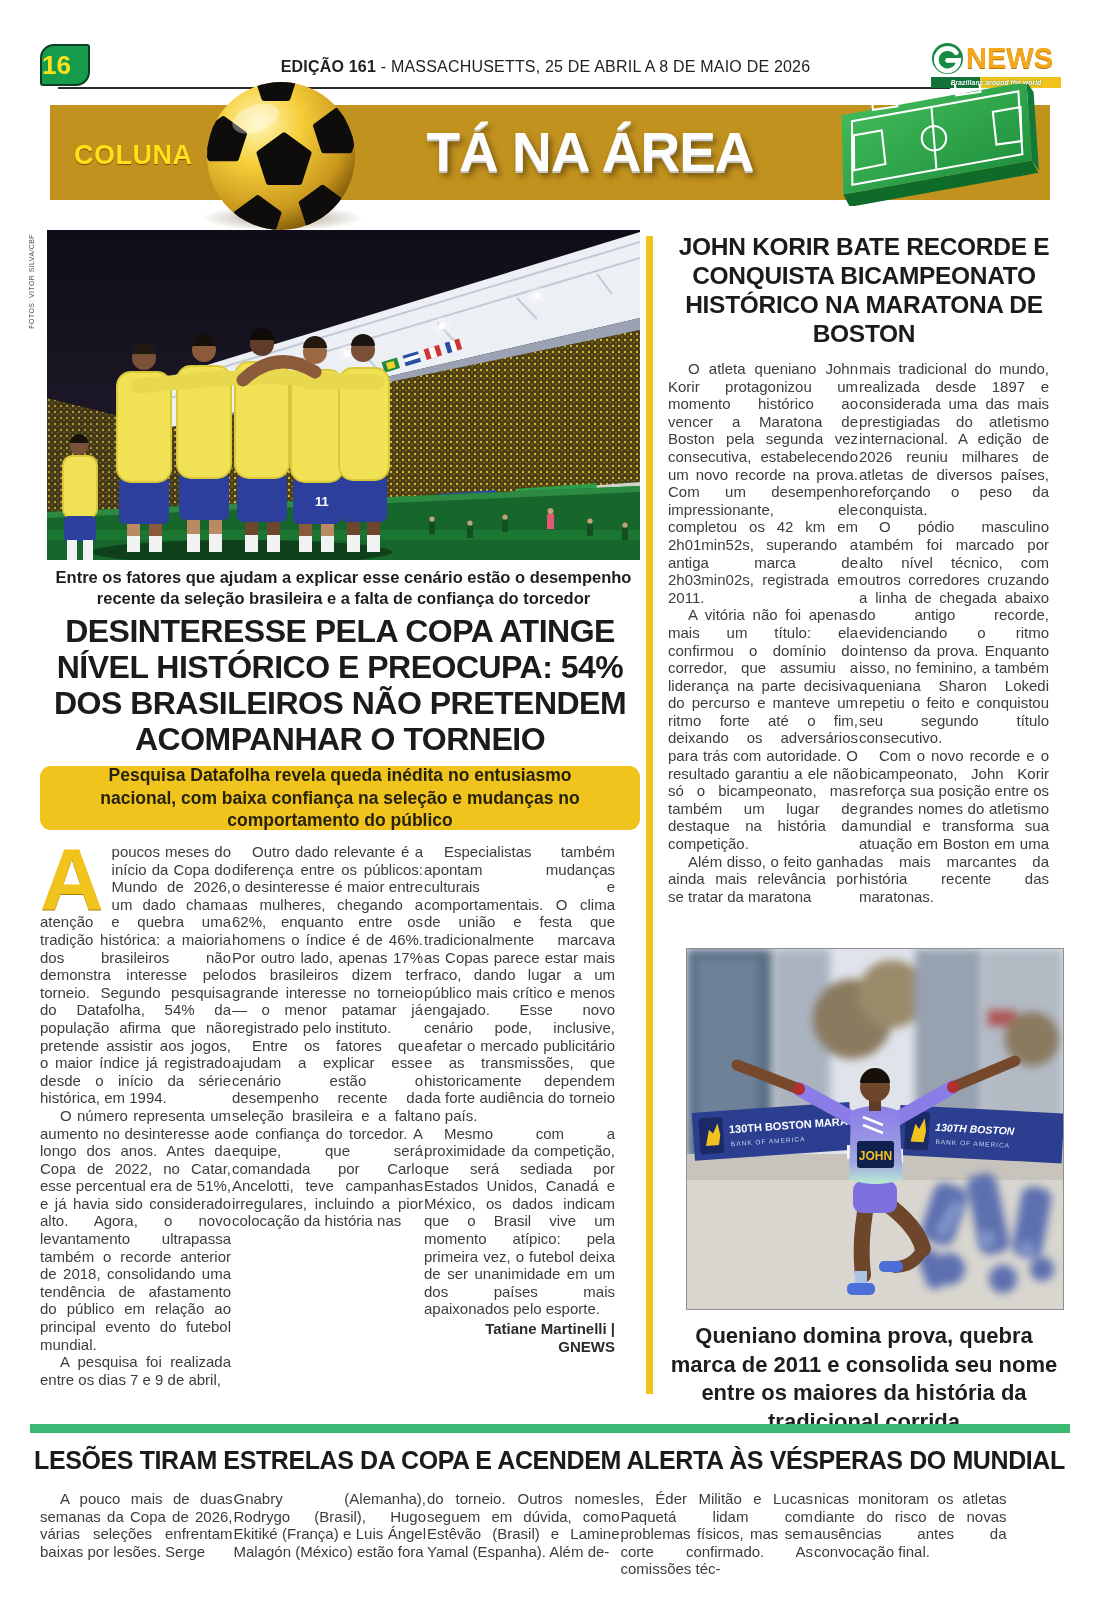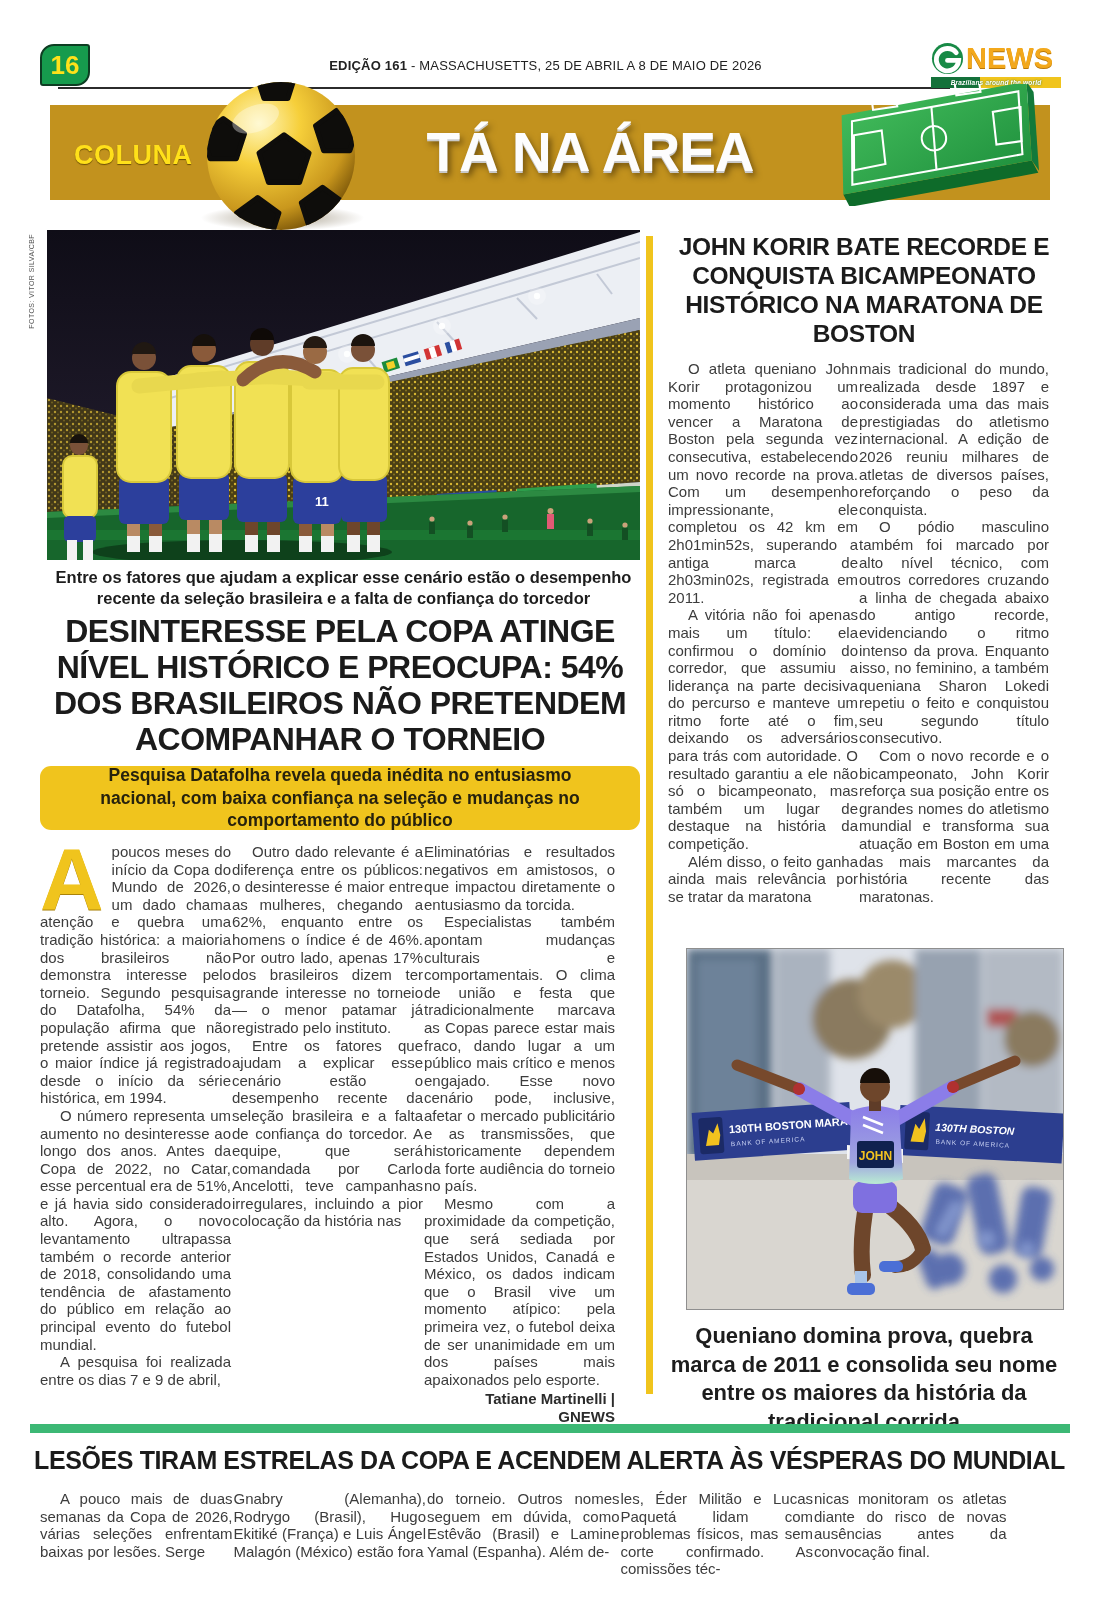--- a/index.html
+++ b/index.html
@@ -3,22 +3,22 @@
 <meta charset="utf-8">
 <style>
   html,body{margin:0;padding:0;}
   body{width:1099px;height:1600px;position:relative;background:#ffffff;overflow:hidden;
        font-family:"Liberation Sans","DejaVu Sans",sans-serif;-webkit-font-smoothing:antialiased;}
   .abs{position:absolute;}
 
   
   .page-badge{left:40px;top:44px;width:46px;height:38px;background:#169b4d;border:2px solid #0d3d22;
     border-radius:14px 3px 14px 3px;color:#ffe11a;font-weight:900;font-size:26px;display:flex;
-    align-items:center;justify-content:center;}
-  .edition{left:0;right:8px;top:58px;text-align:center;font-size:13px;color:#222;letter-spacing:.2px;}
+    align-items:center;}
+  .edition{left:0;right:8px;top:58px;text-align:center;font-size:16px;color:#222;letter-spacing:.2px;}
   .edition b{font-weight:900;}
   .header-line{left:58px;top:87px;width:892px;height:2px;background:#2b2b2b;}
   .logo{right:38px;top:42px;width:130px;}
   .logo-row{display:flex;align-items:center;gap:2px;}
   .logo-news{font-size:29px;font-weight:900;color:#f3a81b;letter-spacing:0px;line-height:1;
     text-shadow:0 1px 0 #b97708;}
   .logo-tag{margin-top:2px;height:11px;background:linear-gradient(90deg,#14713a 0 38%,#f0c41d 38% 100%);
     display:flex;align-items:center;justify-content:center;font-size:6.5px;font-style:italic;
     color:#ffffff;font-weight:700;letter-spacing:.2px;text-shadow:0 0 2px #14713a;}
 
@@ -316,21 +316,20 @@
   <div class="body-col">
     <p><span class="dropcap">A</span><span>poucos meses do início da Copa do Mundo de 2026, um dado chama atenção e quebra uma tradição histórica: a maioria dos brasileiros não demonstra interesse pelo torneio. Segundo pesquisa do Datafolha, 54% da população afirma que não pretende assistir aos jogos, o maior índice já registrado desde o início da série histórica, em 1994.</span></p>
     <p class="ind">O número representa um aumento no desinteresse ao longo dos anos. Antes da Copa de 2022, no Catar, esse percentual era de 51%, e já havia sido considerado alto. Agora, o novo levantamento ultrapassa também o recorde anterior de 2018, consolidando uma tendência de afastamento do público em relação ao principal evento do futebol mundial.</p>
     <p class="ind">A pesquisa foi realizada entre os dias 7 e 9 de abril,</p>
   </div>
   <div class="body-col">
     <p class="ind">Outro dado relevante é a diferença entre os públicos: o desinteresse é maior entre as mulheres, chegando a 62%, enquanto entre os homens o índice é de 46%. Por outro lado, apenas 17% dos brasileiros dizem ter grande interesse no torneio — o menor patamar já registrado pelo instituto.</p>
     <p class="ind">Entre os fatores que ajudam a explicar esse cenário estão o desempenho recente da seleção brasileira e a falta de confiança do torcedor. A equipe, que será comandada por Carlo Ancelotti, teve campanhas irregulares, incluindo a pior colocação da história nas</p>
   </div>
   <div class="body-col">
-    <p>Eliminatórias e resultados negativos em amistosos, o que impactou diretamente o entusiasmo da torcida.</p>
     <p class="ind">Especialistas também apontam mudanças culturais e comportamentais. O clima de união e festa que tradicionalmente marcava as Copas parece estar mais fraco, dando lugar a um público mais crítico e menos engajado. Esse novo cenário pode, inclusive, afetar o mercado publicitário e as transmissões, que historicamente dependem da forte audiência do torneio no país.</p>
     <p class="ind">Mesmo com a proximidade da competição, que será sediada por Estados Unidos, Canadá e México, os dados indicam que o Brasil vive um momento atípico: pela primeira vez, o futebol deixa de ser unanimidade em um dos países mais apaixonados pelo esporte.</p>
     <p class="byline"><span>Tatiane Martinelli |</span><br><span>GNEWS</span></p>
   </div>
 </div>
 
 <div class="abs vbar"></div>
 <div class="abs mar-headline">JOHN KORIR BATE RECORDE E CONQUISTA BICAMPEONATO HISTÓRICO NA MARATONA DE BOSTON</div>
 
 <div class="abs mar-cols cols">

